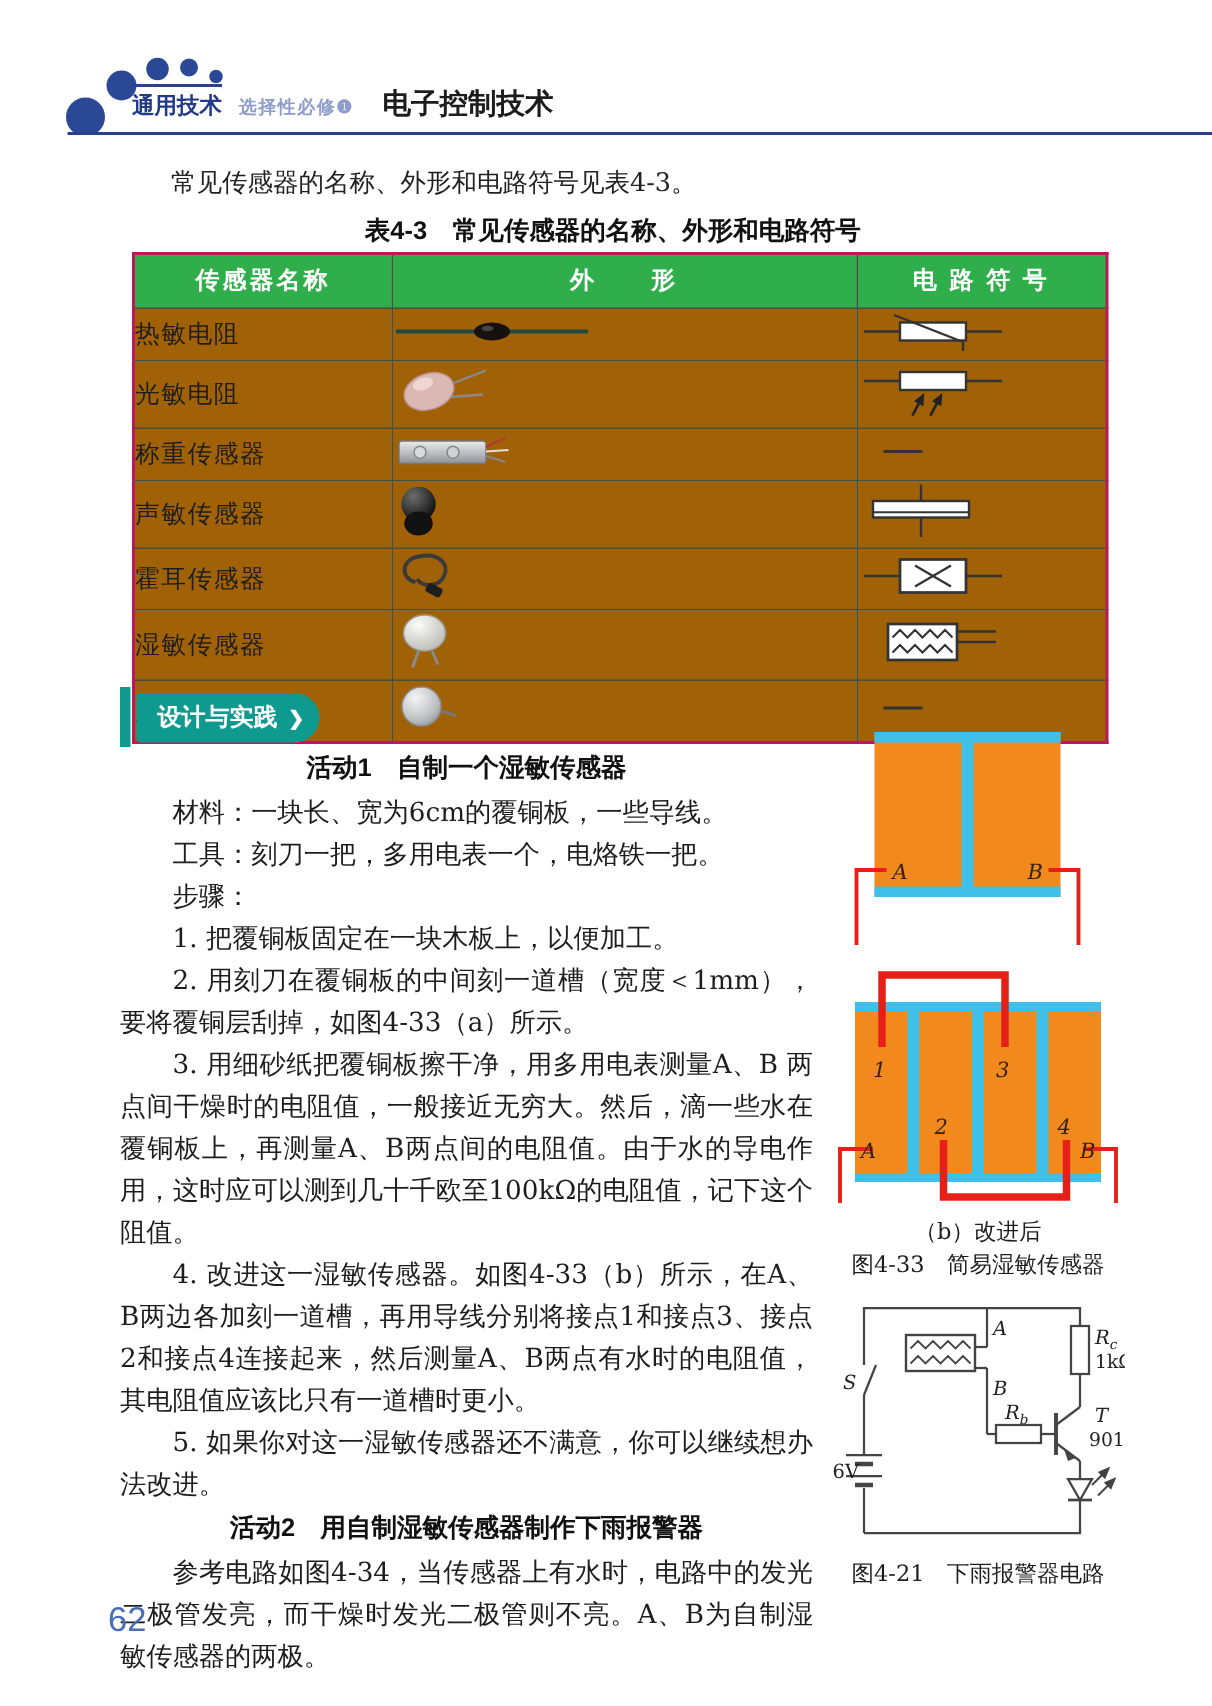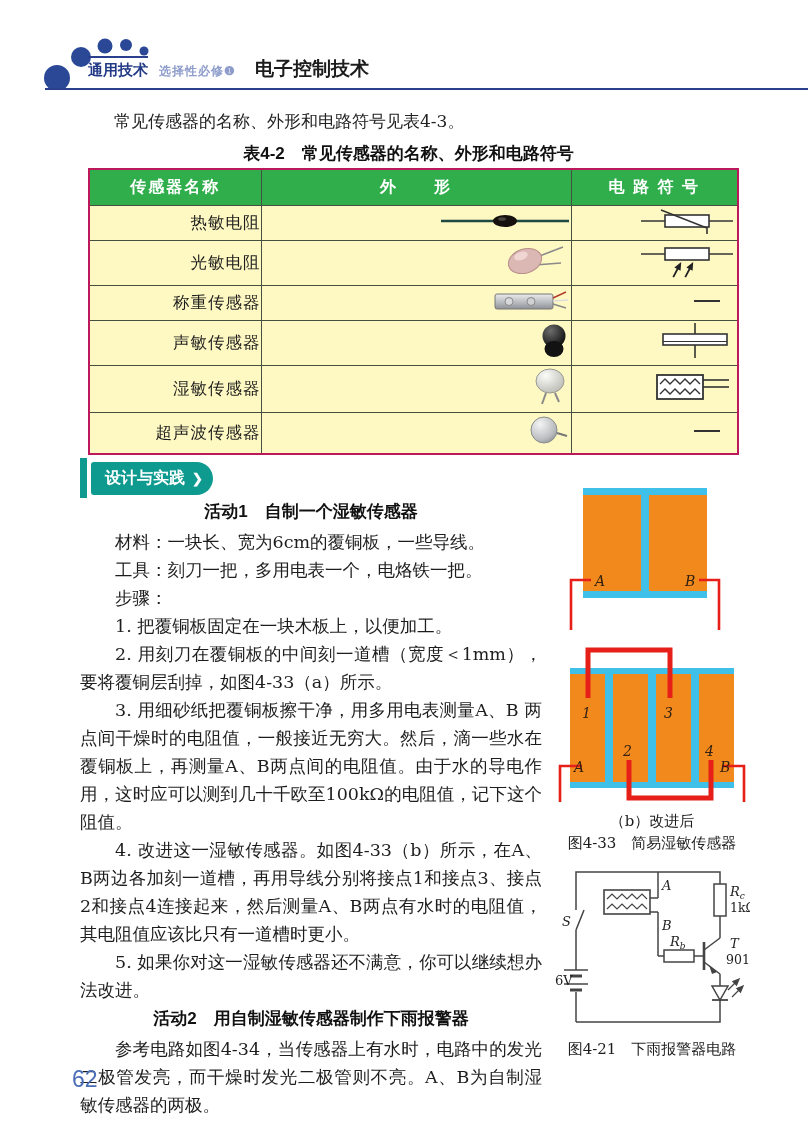--- a/index.html
+++ b/index.html
@@ -16,21 +16,21 @@
         font-weight:bold;font-size:19px;color:#1c1c1c;}
   .hdr-rule{position:absolute;left:45px;top:88px;width:763px;height:2px;background:#2b3f8f;}
   
   .intro{position:absolute;left:80px;top:110px;width:655px;font-size:17px;text-indent:2em;margin:0;}
   .tbl-title{position:absolute;left:80px;top:142px;width:657px;text-align:center;
         font-family:"Liberation Sans",sans-serif;font-weight:bold;font-size:17px;color:#111;}
   table.sensors{position:absolute;left:88px;top:168px;border-collapse:collapse;
         border:2px solid #be185d;}
   table.sensors th{background:#2fae4b;color:#fff;font-family:"Liberation Sans",sans-serif;
         font-weight:bold;font-size:16px;letter-spacing:2px;height:33px;border:1.5px solid #45503f;}
-  table.sensors td{background:#fef9c3;border:1.5px solid #45503f;height:34px;text-align:right;
+  table.sensors td{background:#a16207;border:1.5px solid #45503f;height:34px;text-align:left;
         vertical-align:middle;padding:0;}
   td.sname{font-size:16.5px;letter-spacing:1px;color:#1d1d1d;}
   
   .sec{position:absolute;left:80px;top:458px;display:flex;align-items:center;}
   .sec .bar{width:7px;height:40px;background:#0f9a90;margin-right:4px;}
   .sec .pill{background:#0f9a90;color:#fff;font-family:"Liberation Sans",sans-serif;
         font-weight:bold;font-size:16px;padding:6px 10px 6px 14px;
         border-radius:3px 17px 17px 3px;display:flex;align-items:center;}
   .sec .chev{font-size:13px;margin-left:7px;}
   
@@ -58,21 +58,21 @@
     <circle cx="104" cy="29" r="4.5" fill="#2b4897"></circle>
   </svg>
   <div class="brand">
     <span class="series">通用技术</span>
     <span class="badge">选择性必修❶</span>
     <span class="booktitle">电子控制技术</span>
   </div>
   <div class="hdr-rule"></div>
 
   <p class="intro">常见传感器的名称、外形和电路符号见表4-3。</p>
-  <div class="tbl-title">表4-2　常见传感器的名称、外形和电路符号</div>
+  <div class="tbl-title">表4-3　常见传感器的名称、外形和电路符号</div>
 
   <table class="sensors">
     <colgroup>
         <col style="width:172px">
         <col style="width:310px">
         <col style="width:167px">
       </colgroup>
     <tbody>
         <tr>
       <th>传感器名称</th>
@@ -167,20 +167,38 @@
       <td>
         <svg width="84" height="40" viewBox="0 0 84 40">
           <line x1="42" y1="2" x2="42" y2="13" stroke="#333" stroke-width="1.6"></line>
           <rect x="10" y="13" width="64" height="11" fill="#fff" stroke="#333" stroke-width="1.6"></rect>
           <line x1="10" y1="20.5" x2="74" y2="20.5" stroke="#333" stroke-width="1.2"></line>
           <line x1="42" y1="24" x2="42" y2="37" stroke="#333" stroke-width="1.6"></line>
         </svg>
       </td>
     </tr>
 
+    <tr>
+      <td class="sname">霍耳传感器</td>
+      <td>
+        <svg width="48" height="36" viewBox="0 0 48 36">
+          <path d="M15,22 C5,20 5,7 17,5 C30,2 38,10 34,18 C31,25 20,26 16,20" fill="none" stroke="#3a3a3a" stroke-width="2.6"></path>
+          <rect x="22" y="24" width="11" height="6.5" rx="2" fill="#1e1e1e" transform="rotate(28 27 27)"></rect>
+        </svg>
+      </td>
+      <td>
+        <svg width="100" height="36" viewBox="0 0 100 36">
+          <line x1="4" y1="18" x2="28" y2="18" stroke="#333" stroke-width="1.6"></line>
+          <line x1="72" y1="18" x2="96" y2="18" stroke="#333" stroke-width="1.6"></line>
+          <rect x="28" y="7" width="44" height="22" fill="#fff" stroke="#333" stroke-width="1.8"></rect>
+          <line x1="38" y1="11" x2="62" y2="25" stroke="#333" stroke-width="1.6"></line>
+          <line x1="38" y1="25" x2="62" y2="11" stroke="#333" stroke-width="1.6"></line>
+        </svg>
+      </td>
+    </tr>
 
     <tr>
       <td class="sname">湿敏传感器</td>
       <td>
         <svg width="42" height="42" viewBox="0 0 42 42">
           <defs>
                 <radialGradient id="ghu" cx="35%" cy="28%" r="85%">
             <stop offset="0%" stop-color="#fbfbf9"></stop>
                   <stop offset="100%" stop-color="#b6b6ae"></stop>
           </radialGradient>

